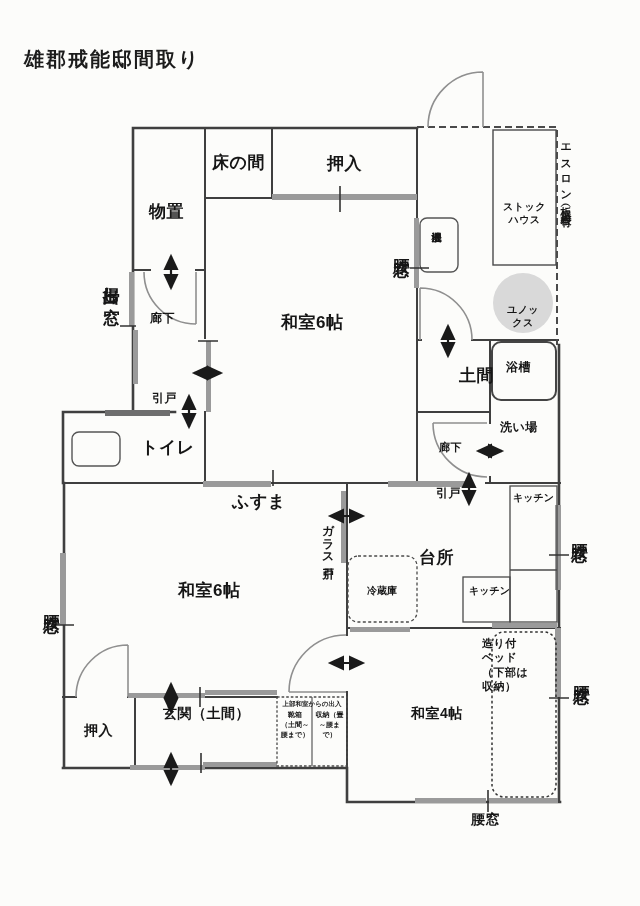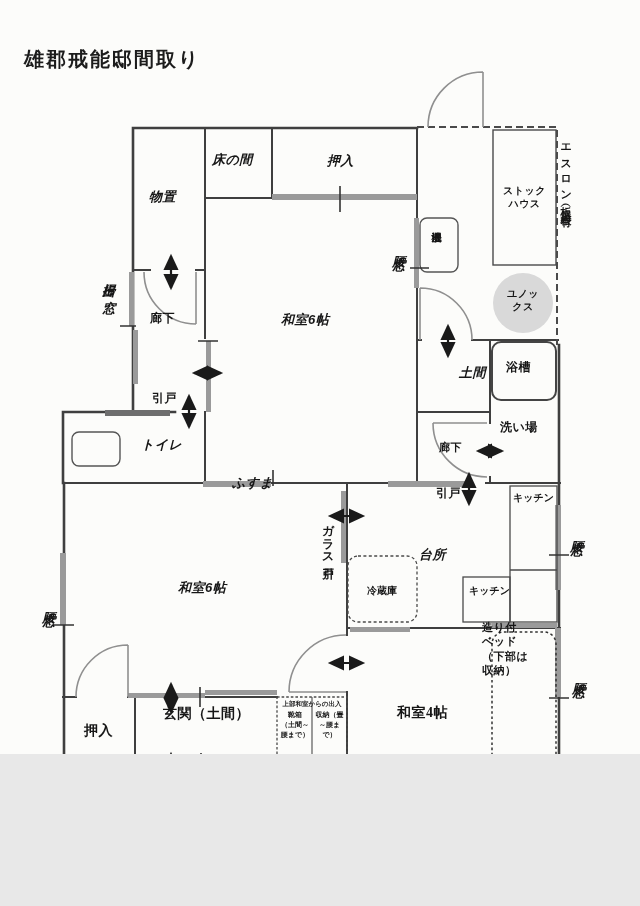--- a/index.html
+++ b/index.html
@@ -1,33 +1,33 @@
 <!DOCTYPE html>
 <html style="--paper: #fcfcfa; --wall: #3f3f3f; --door: #8f8f8f; --bar: #9a9a9a; --circle: #d9d9d9; --arrow: #1a1a1a;"><head>
 <meta charset="utf-8">
 <style>
   :root{
     --paper:#fcfcfa; --wall:#3f3f3f; --thin:#5a5a5a; --door:#8f8f8f;
     --bar:#9a9a9a; --dark-bar:#6e6e6e; --arrow:#1a1a1a; --ink:#161616; --circle:#d9d9d9;
   }
   html,body{margin:0;padding:0;background:#e8e8e8;}
   #plan{
-    position:relative; width:640px; height:754px; background:var(--paper);
+    position:relative; width:640px; height:906px; background:var(--paper);
     font-family:"Liberation Sans","DejaVu Sans",sans-serif; color:var(--ink);
     overflow:hidden; margin:0 auto;
   }
   #plan svg{position:absolute; left:0; top:0;}
   .lbl{
     position:absolute; white-space:pre-line; line-height:1.3; font-weight:600;
     color:var(--ink); letter-spacing:.5px;
   }
   .v{writing-mode:vertical-rl; text-orientation:mixed; line-height:1.1;}
   .title{font-size:20px; font-weight:600; letter-spacing:2px; color:#1c1c1c;}
-  .s14{font-size:14px;} .s13{font-size:13px;font-style:italic;} .s12{font-size:12px;}
-  .s11{font-size:11px;} .s10{font-size:10px;}
+  .s14{font-size:14px;} .s13{font-size:17px;} .s12{font-size:12px;}
+  .s11{font-size:11px;} .s10{font-size:10px;margin-top:16px;}
   .s8{font-size:10px; letter-spacing:0;} .s7{font-size:7px; letter-spacing:0; line-height:1.45;}
   .s6{font-size:6.5px; letter-spacing:0;}
   .ctr{text-align:center;}
 </style>
 </head>
 <body>
 
 <div id="plan">
 
   <svg width="640" height="906" viewBox="0 0 640 906">
@@ -141,29 +141,29 @@
       <line x1="469" y1="474" x2="469" y2="504" marker-start="url(#ah)" marker-end="url(#ah)"></line>
       <line x1="330" y1="516" x2="363" y2="516" marker-start="url(#ah)" marker-end="url(#ah)"></line>
       <line x1="330" y1="663" x2="363" y2="663" marker-start="url(#ah)" marker-end="url(#ah)"></line>
       <line x1="171" y1="684" x2="171" y2="712" marker-start="url(#ah)" marker-end="url(#ah)"></line>
       <line x1="171" y1="754" x2="171" y2="784" marker-start="url(#ah)" marker-end="url(#ah)"></line>
     </g>
   </svg>
 
   <div class="lbl title" style="left:24px;top:46px;">雄郡戒能邸間取り</div>
 
-  <div class="lbl s13" style="left:149px;top:189px;">物置</div>
+  <div class="lbl s13" style="left:149px;top:201px;">物置</div>
   <div class="lbl s13" style="left:212px;top:152px;">床の間</div>
   <div class="lbl s13" style="left:327px;top:153px;">押入</div>
   <div class="lbl s13" style="left:281px;top:312px;">和室6帖</div>
   <div class="lbl s12" style="left:150px;top:311px;">廊下</div>
   <div class="lbl s12" style="left:152px;top:391px;">引戸</div>
   <div class="lbl s13 v" style="left:101px;top:274px;">掃出し窓</div>
   <div class="lbl s13" style="left:141px;top:437px;">トイレ</div>
-  <div class="lbl s13" style="left:232px;top:475px;">ふすま</div>
+  <div class="lbl s13" style="left:232px;top:491px;">ふすま</div>
   <div class="lbl s13" style="left:178px;top:580px;">和室6帖</div>
   <div class="lbl s13 v" style="left:41px;top:602px;">腰窓</div>
   <div class="lbl s14" style="left:84px;top:721px;">押入</div>
   <div class="lbl s14" style="left:163px;top:704px;">玄関（土間）</div>
 
   <div class="lbl s13 v" style="left:391px;top:246px;">腰窓</div>
   <div class="lbl s8 v" style="left:431px;top:224px;">洗濯機</div>
   <div class="lbl s10 ctr" style="left:496px;top:184px;width:57px;">ストック
 ハウス</div>
   <div class="lbl s10 ctr" style="left:501px;top:287px;width:44px;">ユノッ
@@ -184,21 +184,21 @@
   <div class="lbl s13 v" style="left:569px;top:531px;">腰窓</div>
 
   <div class="lbl s6 ctr" style="left:278px;top:700px;width:68px;">上部和室からの出入</div>
   <div class="lbl s7 ctr" style="left:279px;top:710px;width:32px;">靴箱
 （土間～
 腰まで）</div>
   <div class="lbl s7 ctr" style="left:313px;top:710px;width:33px;">収納（畳
 ～腰ま
 で）</div>
 
-  <div class="lbl s14" style="left:397px;top:704px;font-family:Liberation Serif, serif;">和室4帖</div>
-  <div class="lbl s11" style="left:482px;top:620px;">造り付
+  <div class="lbl s14" style="left:411px;top:704px;">和室4帖</div>
+  <div class="lbl s11" style="left:482px;top:636px;">造り付
 ベッド
 （下部は
 収納）</div>
   <div class="lbl s13 v" style="left:571px;top:673px;">腰窓</div>
   <div class="lbl s14" style="left:471px;top:810px;">腰窓</div>
 
 </div>
 
 </body></html>

